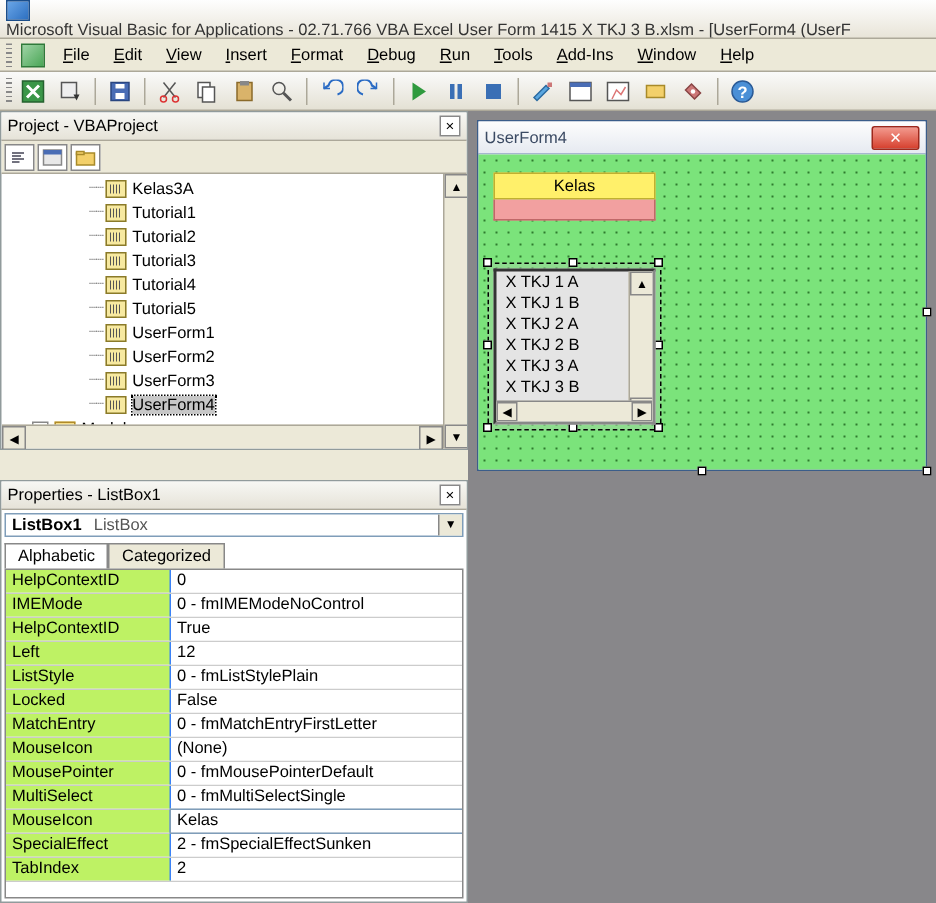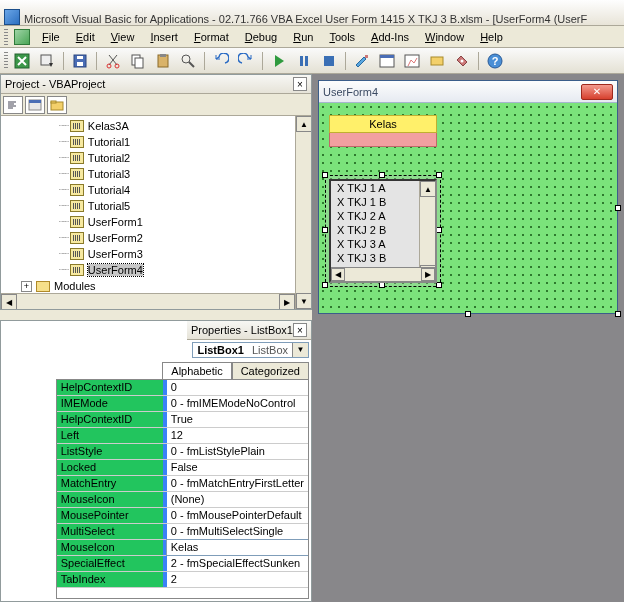--- a/index.html
+++ b/index.html
@@ -1,19 +1,19 @@
 <!DOCTYPE html>
 <html><head>
 <meta charset="utf-8">
 <style>
 * { box-sizing: border-box; margin: 0; padding: 0; font-family: "Tahoma", "Segoe UI", sans-serif; font-size: 11px; }
 body { background: #ece9d8; width: 624px; height: 602px; overflow: hidden; position: relative; }
 
 
-.titlebar { height: 26px; background: linear-gradient(#fefefe,#e8e4d8); display: flex; align-items: flex-end; padding: 0 4px; border-bottom: 1px solid #aca899; }
+.titlebar { height: 26px; background: linear-gradient(#fefefe,#e8e4d8); display: flex; align-items: flex-start; padding: 0 4px; border-bottom: 1px solid #aca899; flex-direction: column; }
 .titlebar .app-icon { width: 16px; height: 16px; background: linear-gradient(135deg,#6aa6e8,#2c6fc0); border: 1px solid #1a4d8a; margin-right: 4px; }
 .titlebar .title-text { color: #333; font-size: 11px; white-space: nowrap; overflow: hidden; text-overflow: clip; }
 
 
 .menubar { height: 22px; display: flex; align-items: center; padding: 0 4px; gap: 4px; border-bottom: 1px solid #aca899; background: #ece9d8; }
 .menubar .grip { width: 4px; height: 16px; background: repeating-linear-gradient(#888 0 1px, transparent 1px 3px); margin-right: 2px; }
 .menubar .doc-icon { width: 16px; height: 16px; background: linear-gradient(135deg,#9fd4a6,#4aa656); border: 1px solid #2f7a3a; }
 .menubar .menu-item { padding: 2px 8px; cursor: pointer; }
 .menubar .menu-item u { text-decoration: underline; }
 
@@ -57,21 +57,21 @@
 .prop-panel .combo { display: flex; border: 1px solid #7f9db9; margin: 2px; background: #fff; }
 .prop-panel .combo .name { padding: 1px 4px; font-weight: bold; }
 .prop-panel .combo .type { padding: 1px 4px; color: #555; flex: 1; }
 .prop-panel .combo .drop { width: 16px; background: #ece9d8; border-left: 1px solid #888; text-align: center; font-size: 8px; line-height: 14px; cursor: pointer; }
 .prop-tabs { display: flex; margin: 2px 2px 0 2px; }
 .prop-tab { padding: 2px 8px; border: 1px solid #888; border-bottom: none; background: #ece9d8; cursor: pointer; }
 .prop-tab.active { background: #fff; }
 .prop-grid { border: 1px solid #888; margin: 0 2px 2px 2px; height: 220px; overflow: hidden; position: relative; }
 .prop-row { display: flex; border-bottom: 1px solid #ccc; height: 16px; }
 .prop-row.sel .pval { background: #fff; outline: 1px solid #7f9db9; }
-.prop-row .pname { width: 110px; padding: 1px 4px; border-right: 4px solid #3b82f6; background: #22c55e; white-space: nowrap; overflow: hidden; }
+.prop-row .pname { width: 110px; padding: 1px 4px; border-right: 1px solid #3b82f6; background: #bef264; white-space: nowrap; overflow: hidden; }
 .prop-row .pval { flex: 1; padding: 1px 4px; background: #fff; white-space: nowrap; overflow: hidden; }
 
 
 .designer-window { position: absolute; left: 6px; top: 6px; width: 300px; border: 1px solid #3b5d8a; background: #fff; }
 .designer-title { height: 22px; background: linear-gradient(#fdfdfd,#e6eaf1); display: flex; align-items: center; justify-content: space-between; padding: 0 4px; border-bottom: 1px solid #a6b6cf; }
 .designer-title .tictext { color: #3b4a63; font-size: 11px; }
 .designer-title .tc-close { width: 32px; height: 16px; background: linear-gradient(#f39a8e,#d6402e); border: 1px solid #9e281c; border-radius: 2px; color: #fff; display: flex; align-items: center; justify-content: center; font-size: 10px; cursor: pointer; }
 .form-canvas { position: relative; width: 298px; height: 210px; background: #7be37b; }
 .form-canvas::before { content: ""; position: absolute; inset: 0; background-image: radial-gradient(#2e7a2e 0.8px, transparent 0.8px); background-size: 8px 8px; }
 .handle { position: absolute; width: 6px; height: 6px; background: #fff; border: 1px solid #000; }
@@ -322,21 +322,21 @@
             <div class="arrow up">▲</div>
             <div class="arrow down">▼</div>
           </div>
         <div class="hscroll">
             <div class="arrow left">◀</div>
             <div class="arrow right">▶</div>
           </div>
       </div>
     </div>
 
-    <div class="panel prop-panel" style="margin-top: 10px; align-items: flex-end;">
+    <div class="panel prop-panel" style="margin-top: 20px;">
       <div class="panel-title">
         <span>Properties - ListBox1</span>
         <span class="close">×</span>
       </div>
       <div class="combo">
         <span class="name">ListBox1</span>
         <span class="type">ListBox</span>
         <span class="drop">▼</span>
       </div>
       <div class="prop-tabs">

